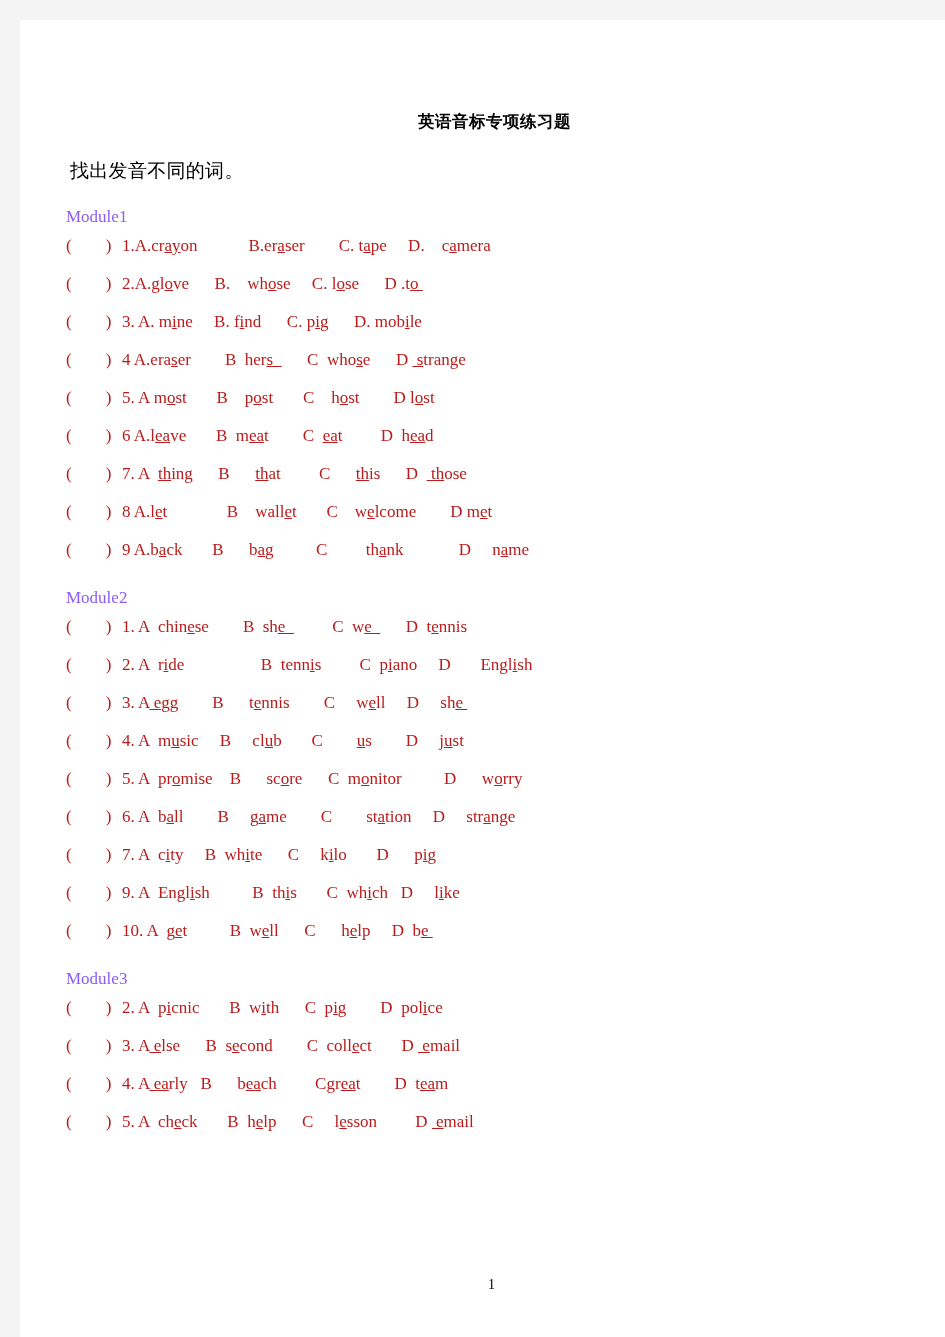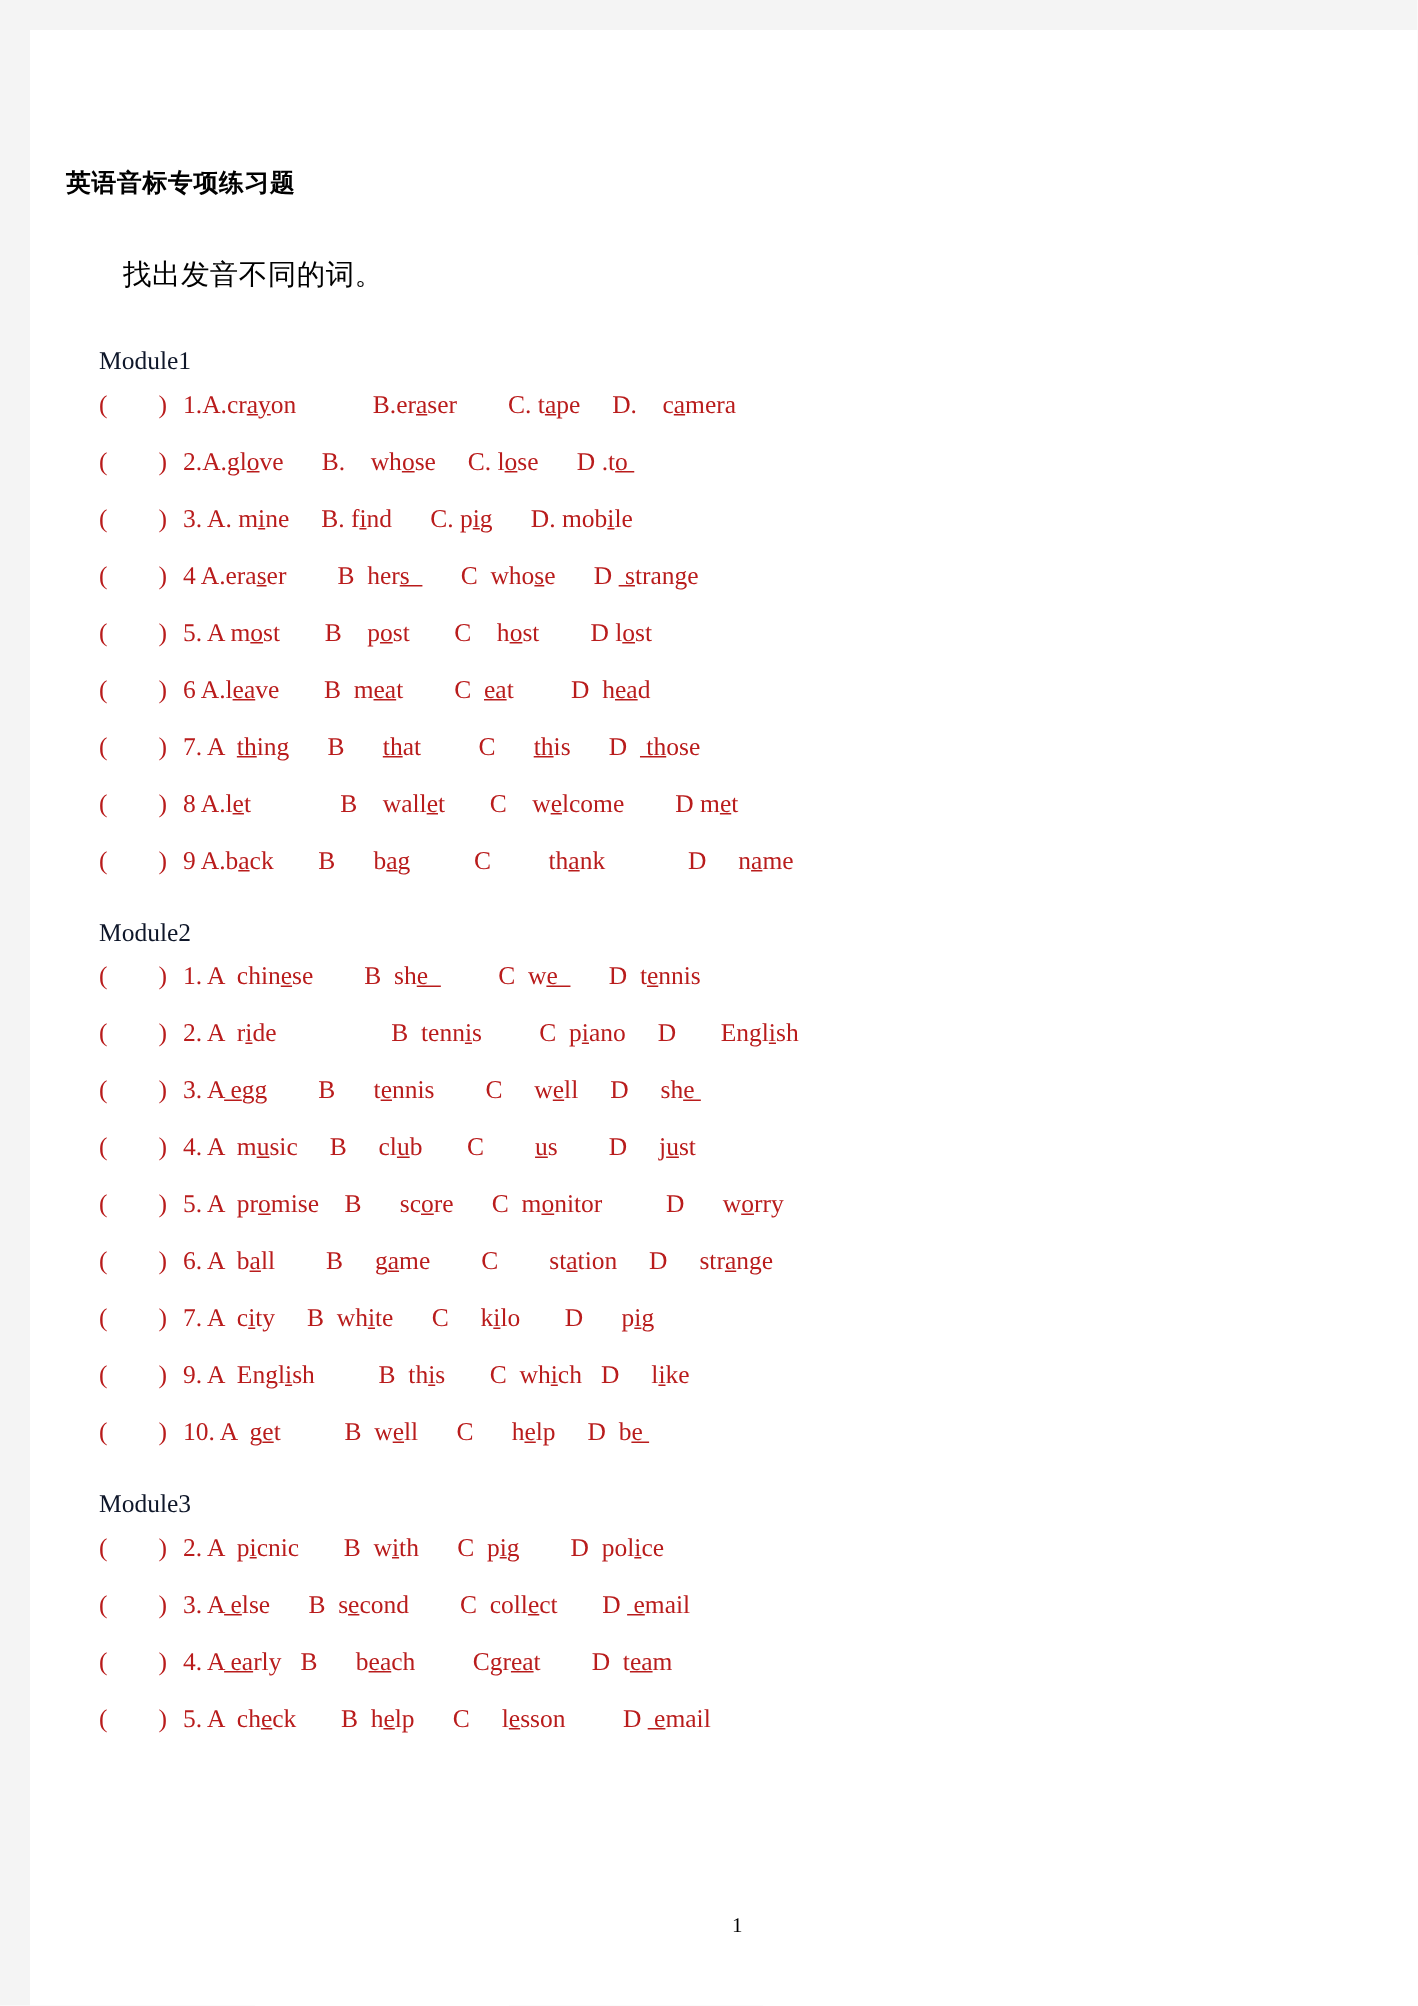--- a/index.html
+++ b/index.html
@@ -17,45 +17,45 @@
   #page {
     position: absolute;
     left: 20px;
     top: 20px;
     width: 925px;
     height: 1317px;
     background: #ffffff;
     box-sizing: border-box;
   }
   .doc-title {
-    text-align: left;
+    text-align: center;
     font-family: "Liberation Sans", "DejaVu Sans", sans-serif;
     font-weight: bold;
     font-size: 16.5px;
     color: #000;
     margin: 0;
     padding-top: 91px;
     padding-left: 24px;
     letter-spacing: 0.5px;
   }
   .instruction {
     font-family: Liberation Mono, monospace;
     font-size: 19px;
     color: #000;
-    margin: 16px;
+    margin: 4px;
     padding-top: 21px;
     padding-left: 46px;
     letter-spacing: 0.3px;
   }
   .module-block {
     padding-left: 46px;
   }
   .module-head {
     font-size: 17px;
-    color: #0f172a;
+    color: #8b5cf6;
     margin: 0;
     padding-top: 20px;
     padding-bottom: 2px;
     line-height: 1.0;
   }
   .q-row {
     font-size: 17px;
     color: #b91c1c;
     line-height: 38px;
     height: 38px;

